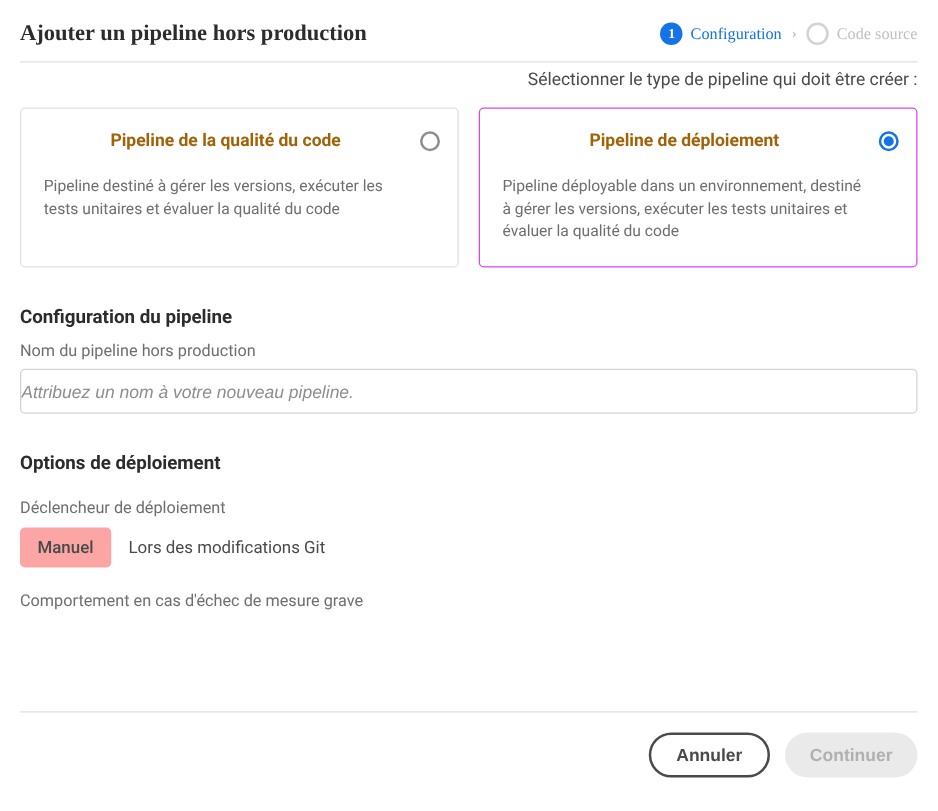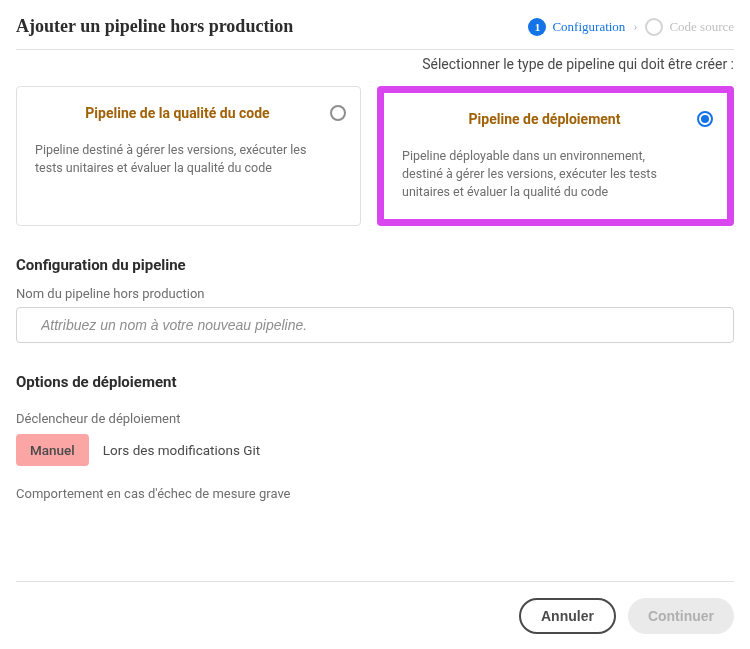--- a/index.html
+++ b/index.html
@@ -82,21 +82,21 @@
     }
     .card {
       flex: 1;
       border: 1px solid #e0e0e0;
       border-radius: 4px;
       padding: 18px 40px 18px 18px;
       position: relative;
       cursor: pointer;
     }
     .card.selected {
-      border: 7px solid #d946ef;
+      border: 1px solid #d946ef;
     }
     .card-title {
       font-size: 14px;
       font-weight: 700;
       color: #a16207;
       margin-bottom: 6px;
       text-align: center;
     }
     .card-desc {
       font-size: 12.5px;
@@ -133,21 +133,21 @@
       margin-bottom: 12px;
       color: #2c2c2c;
     }
     .field-label {
       font-size: 13px;
       color: #6e6e6e;
       margin-bottom: 6px;
     }
     .text-input {
       width: 100%;
-      padding: 9px 24px;
+      padding: 9px 0;
       border: 1px solid #d3d3d3;
       border-radius: 4px;
       font-size: 14px;
       color: #2c2c2c;
       font-style: italic;
     }
     .text-input::placeholder {
       color: #8e8e8e;
       font-style: italic;
     }

